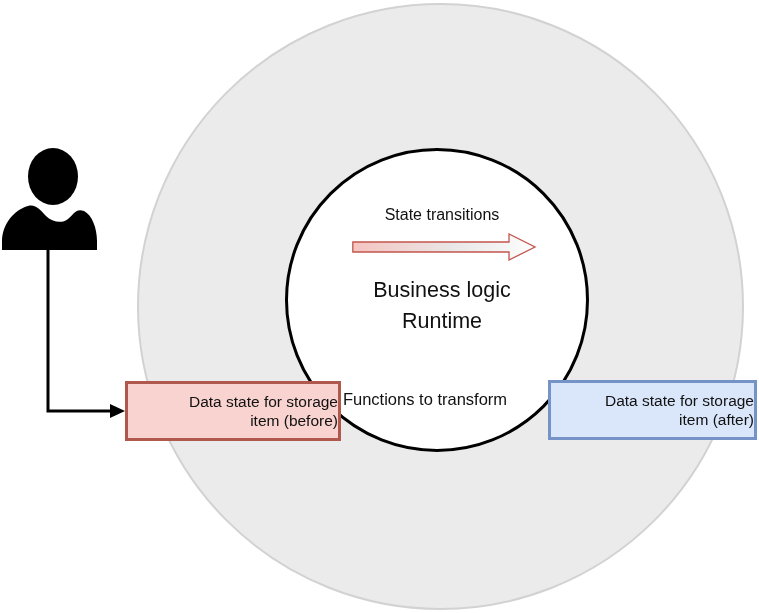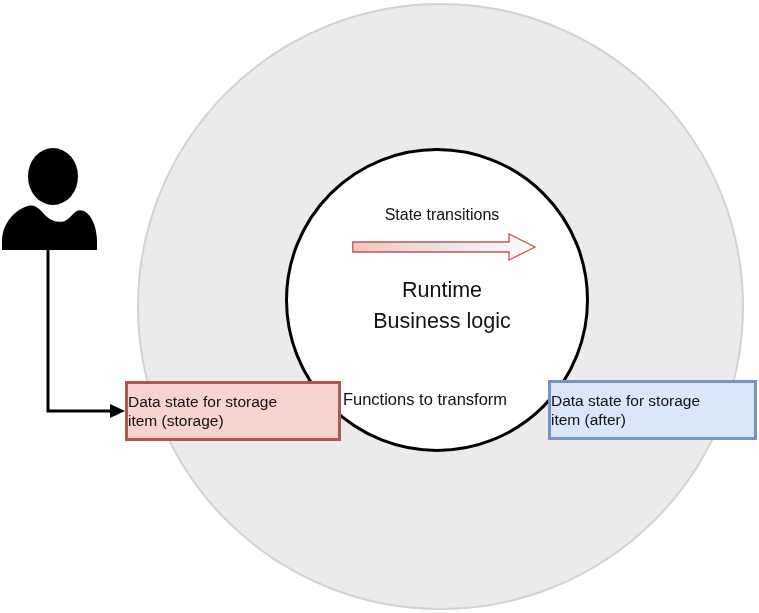--- a/index.html
+++ b/index.html
@@ -67,21 +67,21 @@
   .gradient-arrow {
     position: absolute;
     left: 352px;
     top: 233px;
   }
   .state-box {
     position: absolute;
     box-sizing: border-box;
     display: flex;
     flex-direction: column;
-    align-items: flex-start;
+    align-items: flex-end;
     justify-content: center;
     text-align: center;
     font-size: 15.5px;
     line-height: 19px;
   }
   .before-box {
     left: 125px;
     top: 381px;
     width: 216px;
     height: 60px;
@@ -124,22 +124,22 @@
       <linearGradient id="arrowGrad" x1="0%" y1="0%" x2="100%" y2="0%">
         <stop offset="0%" stop-color="#f5c4c0"></stop>
         <stop offset="55%" stop-color="#e9e7e7"></stop>
         <stop offset="100%" stop-color="#fdfdfd"></stop>
       </linearGradient>
     </defs>
     <polygon points="0.8,9 157,9 157,1 183,14 157,27 157,19 0.8,19" fill="url(#arrowGrad)" stroke="#c2564c" stroke-width="1.3"></polygon>
   </svg>
 
   <div class="label runtime-block">
+    <span class="line-span">Business logic</span>
     <span class="line-span">Runtime</span>
-    <span class="line-span">Business logic</span>
   </div>
 
   <div class="label functions-block">
     <span class="line-span">Functions to transform</span>
   </div>
 
   <svg class="person-svg" width="100" height="115" viewBox="0 0 100 115">
     <ellipse cx="53" cy="36.5" rx="25" ry="28.5" fill="#000000"></ellipse>
     <path d="M2,110 L2,102
              C2,84 14,70 28,66
@@ -150,21 +150,21 @@
              L97,110 Z" fill="#000000"></path>
   </svg>
 
   <svg class="connector-svg" width="95" height="175" viewBox="0 0 95 175">
     <polyline points="8,6 8,167 72,167" fill="none" stroke="#000000" stroke-width="3"></polyline>
     <polygon points="70,160 85,167 70,174" fill="#000000"></polygon>
   </svg>
 
   <div class="state-box before-box">
     <span class="line-span">Data state for storage</span>
-    <span class="line-span">item (storage)</span>
+    <span class="line-span">item (before)</span>
   </div>
 
   <div class="state-box after-box">
     <span class="line-span">Data state for storage</span>
     <span class="line-span">item (after)</span>
   </div>
 
 </div>
 
 </body></html>

